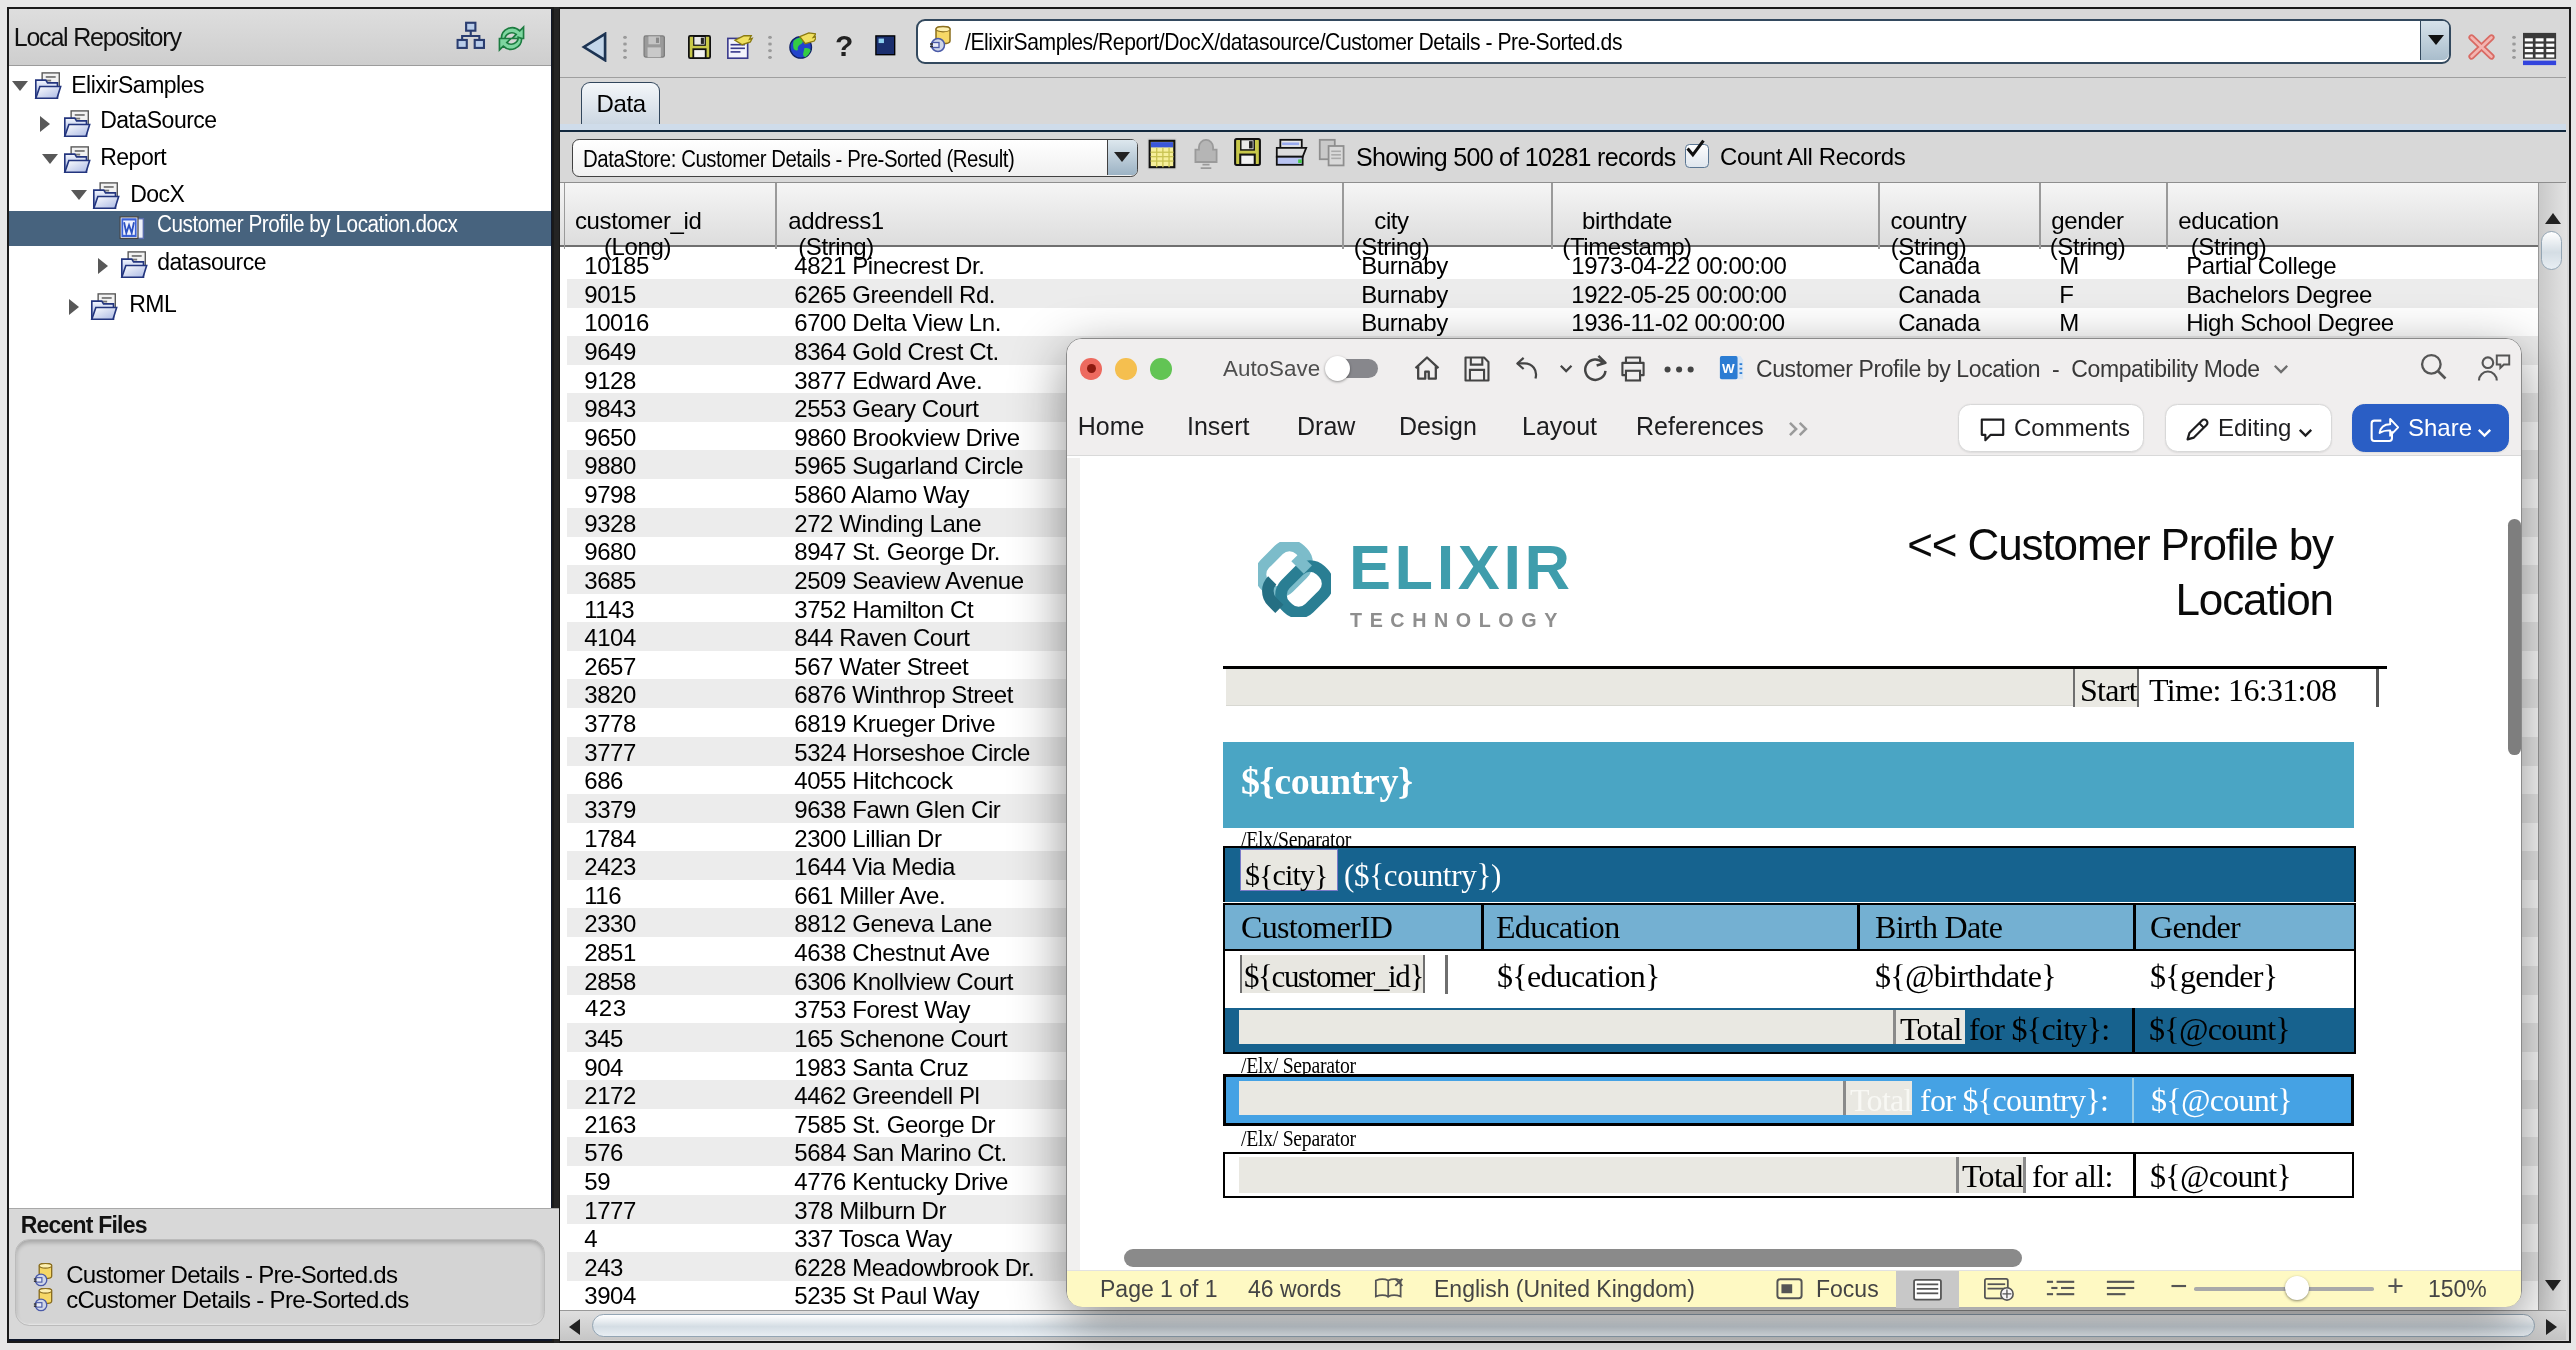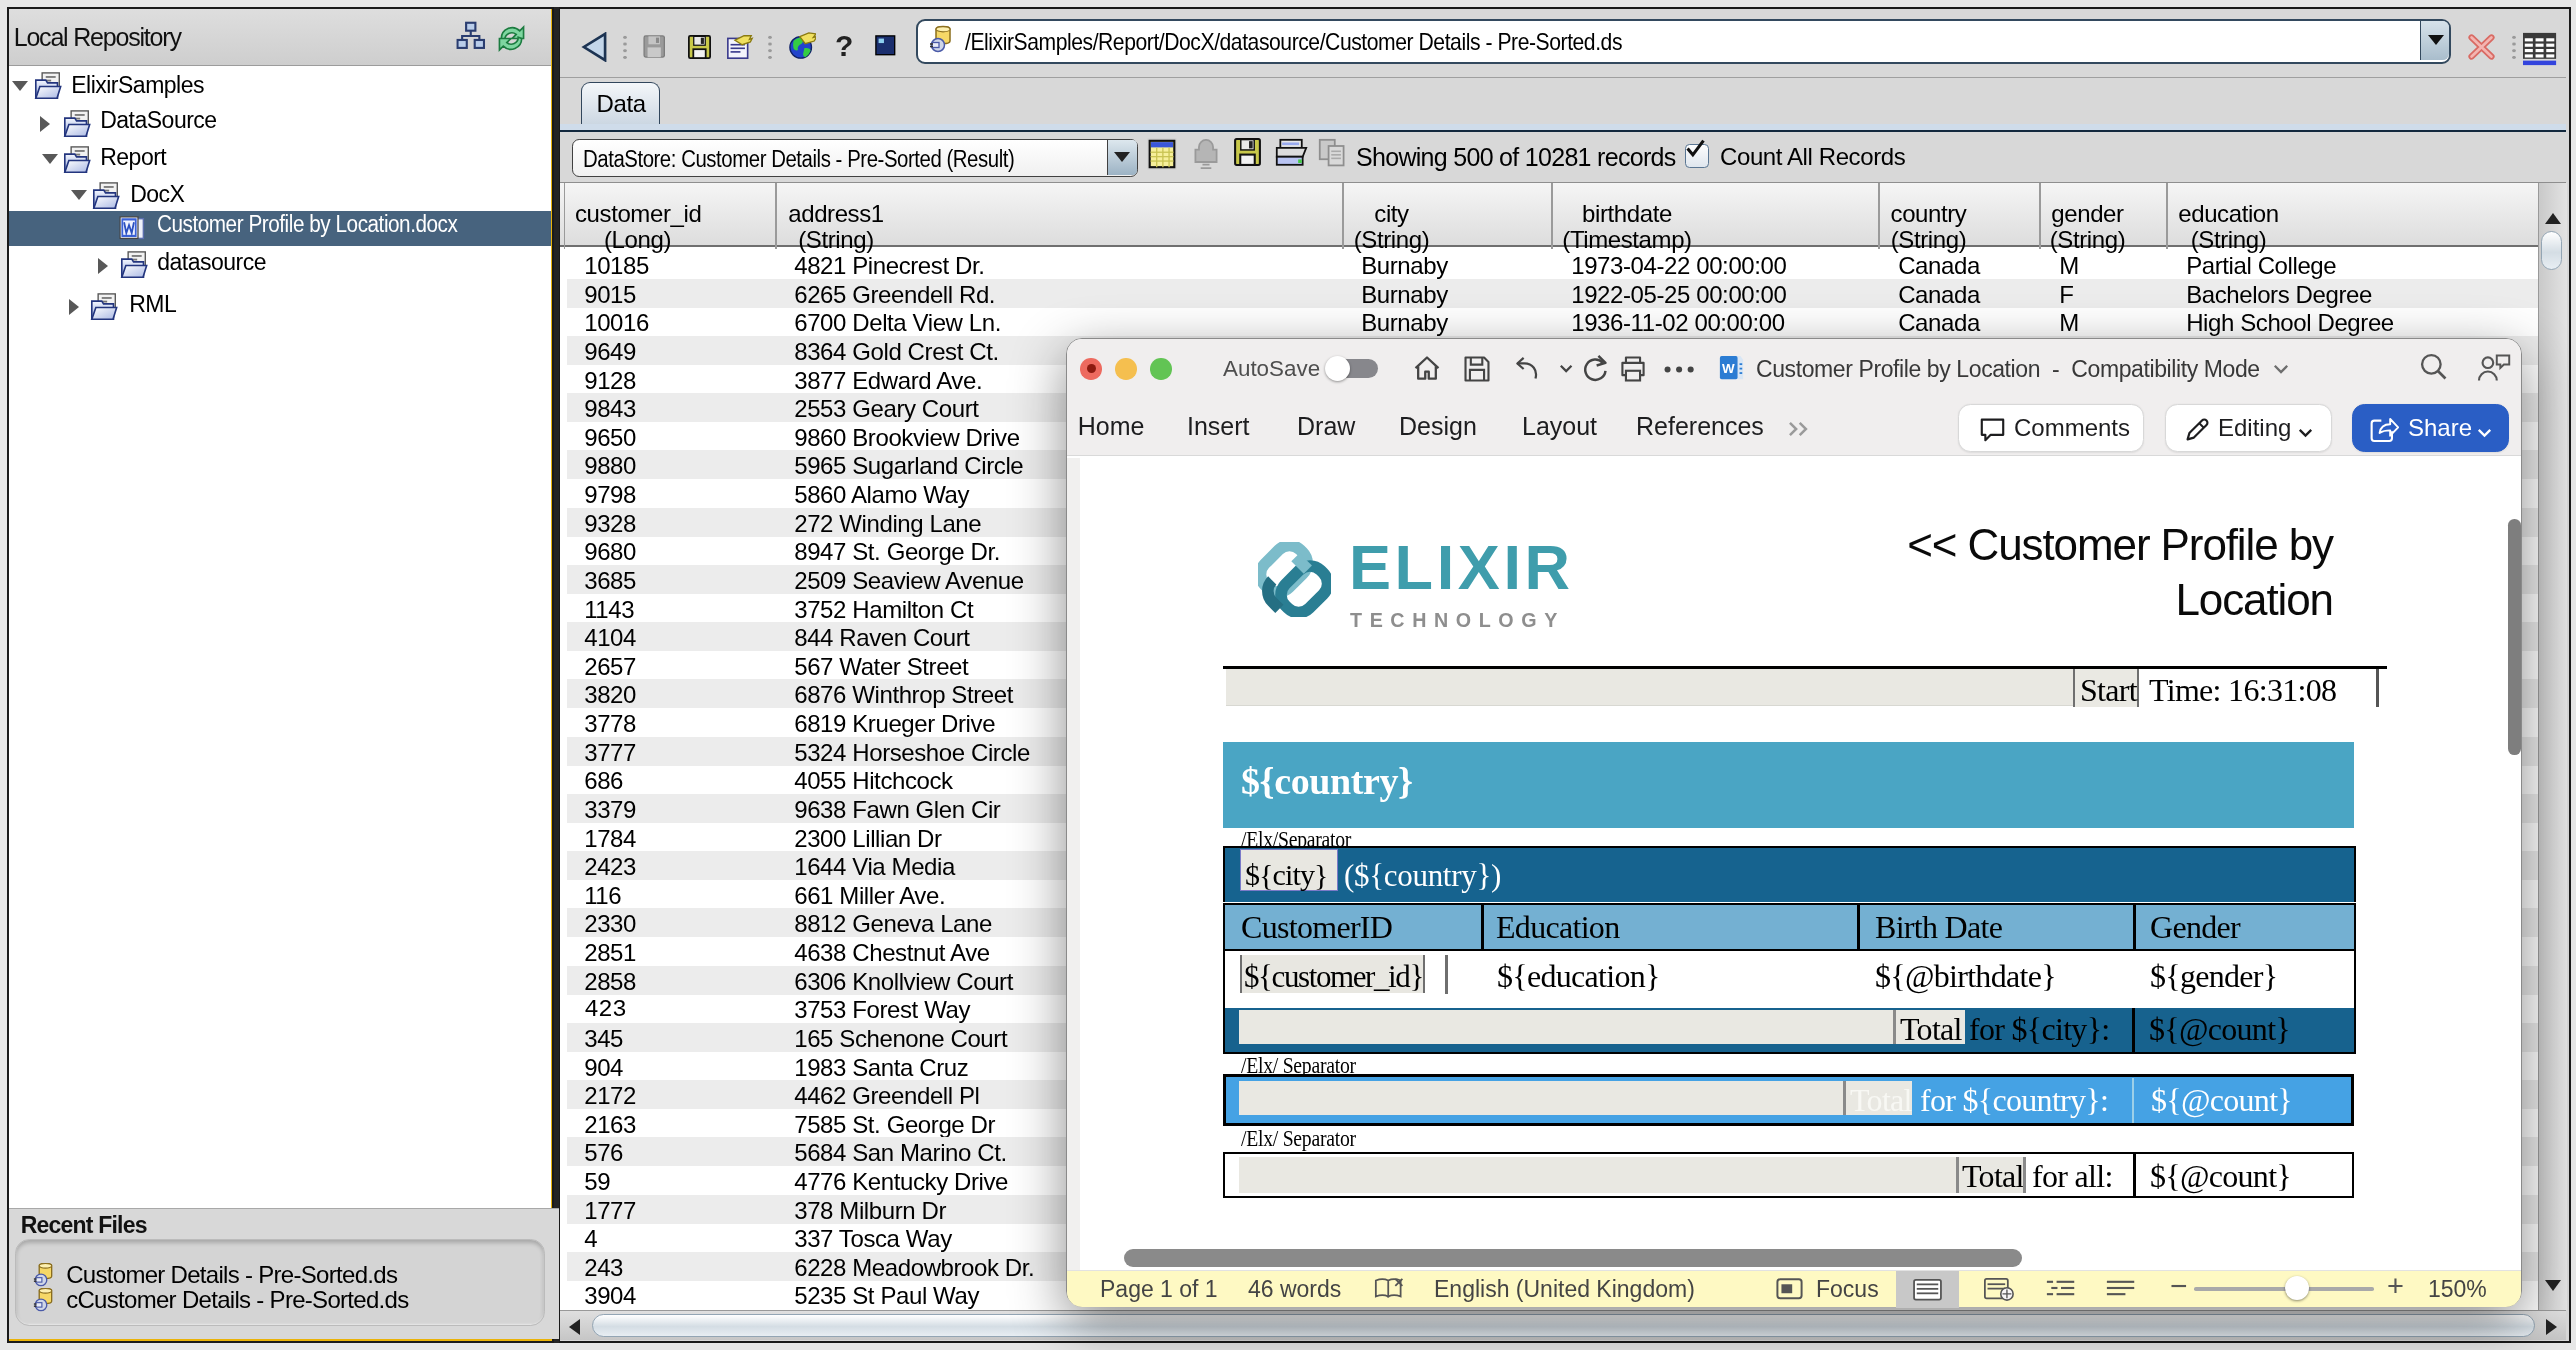--- a/index.html
+++ b/index.html
@@ -1,21 +1,21 @@
 <!DOCTYPE html>
 <html style="font-size:14.3px"><head>
 <meta charset="utf-8">
 <style>
   * { margin:0; padding:0; box-sizing:border-box; }
   html,body { width:2576px; height:1351px; overflow:hidden; }
   body { background:#e7e7e7; font-family:"Liberation Sans", sans-serif; position:relative; }
   .abs { position:absolute; }
 
   
-  #leftpanel { left:7.2px; top:7.2px; width:547px; height:1336px; background:#eab308; border:2.7px solid #1a1a1a; }
+  #leftpanel { left:7.2px; top:7.2px; width:547px; height:1336px; background:#0f172a; border:2.7px solid #1a1a1a; }
   #lp-header { left:0; top:0; width:542px; height:57px; background:linear-gradient(#dedede,#cecece); border-bottom:1.8px solid #9c9c9c; }
   #lp-header .title { position:absolute; left:4.5px; top:14.3px; font-size:25px; letter-spacing:-1.2px; color:#111; }
   #lp-tree { left:0; top:57px; width:542px; height:1142px; background:#fff; }
   .trow { position:absolute; height:28px; line-height:28px; font-size:23px; letter-spacing:-0.5px; color:#000; white-space:nowrap; }
   .tri-d { position:absolute; width:0; height:0; border-left:8px solid transparent; border-right:8px solid transparent; border-top:10.7px solid #585858; }
   .tri-r { position:absolute; width:0; height:0; border-top:8px solid transparent; border-bottom:8px solid transparent; border-left:10.7px solid #585858; }
   .selrow { position:absolute; left:0; width:542px; background:#47637e; }
   .folder { position:absolute; width:28px; height:28px; }
   .wicon { position:absolute; width:29px; height:26px; }
   .dbicon { position:absolute; width:24px; height:24px; }
@@ -43,21 +43,21 @@
   #dscombo .ctext { position:absolute; left:10.7px; top:5.4px; font-size:23px; letter-spacing:-0.5px; color:#000; white-space:nowrap; transform:scaleX(0.886); transform-origin:0 50%; }
   #dscombo .cbtn { position:absolute; right:0; top:0; width:30px; height:35px; background:linear-gradient(#dde7ee,#9cb3c4); border-left:1.8px solid #404040; border-radius:0 4.5px 4.5px 0; }
   #dscombo .cbtn:after { content:""; position:absolute; left:6.3px; top:11.6px; border-left:8px solid transparent; border-right:8px solid transparent; border-top:10.7px solid #222; }
   .crtext { position:absolute; top:10.7px; font-size:25px; letter-spacing:-0.7px; color:#000; white-space:nowrap; }
   #cntbox { position:absolute; left:1125px; top:11.6px; width:24px; height:24px; background:linear-gradient(#fdfdfd,#dfe6ee); border:1.8px solid #5a7693; border-radius:4.5px; }
 
   
   #dtable { left:0; top:173px; width:2006px; height:1129px; background:#fff; border-top:1.8px solid #8e8e8e; }
   #dheader { position:absolute; left:0; top:0; width:1978px; height:64px; background:linear-gradient(#f5f5f5,#dddddd); border-bottom:2.7px solid #6f6f6f; }
   .hsep { position:absolute; top:0; width:1.8px; height:66px; background:#9a9a9a; }
-  .hcell { position:absolute; top:0; text-align:center; font-size:24px; letter-spacing:-0.4px; color:#000; line-height:26px; padding-top:18px; }
+  .hcell { position:absolute; top:0; text-align:center; font-size:24px; letter-spacing:-0.4px; color:#000; line-height:26px; padding-top:25px; }
   .drow { position:absolute; left:7.2px; width:1972px; height:29px; }
   .dcell { position:absolute; top:1.8px; font-size:24px; letter-spacing:-0.4px; color:#000; white-space:nowrap; }
   #vscroll { position:absolute; left:1978px; top:0; width:29px; height:1127px; background:linear-gradient(90deg,#c9c9c9,#e3e3e3); border-left:1.8px solid #999; }
 
   
   #hscroll { left:0; top:1301px; width:2006px; height:30px; background:linear-gradient(#dfdfdf,#c6c6c6); border-top:1.8px solid #999; }
 
   
   #word { left:1066px; top:338px; width:1456px; height:969px; background:#fff; border-radius:16px; box-shadow:0 16px 54px rgba(0,0,0,0.45); border:0.9px solid #8a8a8a; }
   #wtitle { position:absolute; left:0; top:0; width:1454px; height:59px; background:#f0eeee; border-radius:15px 15px 0 0; }

